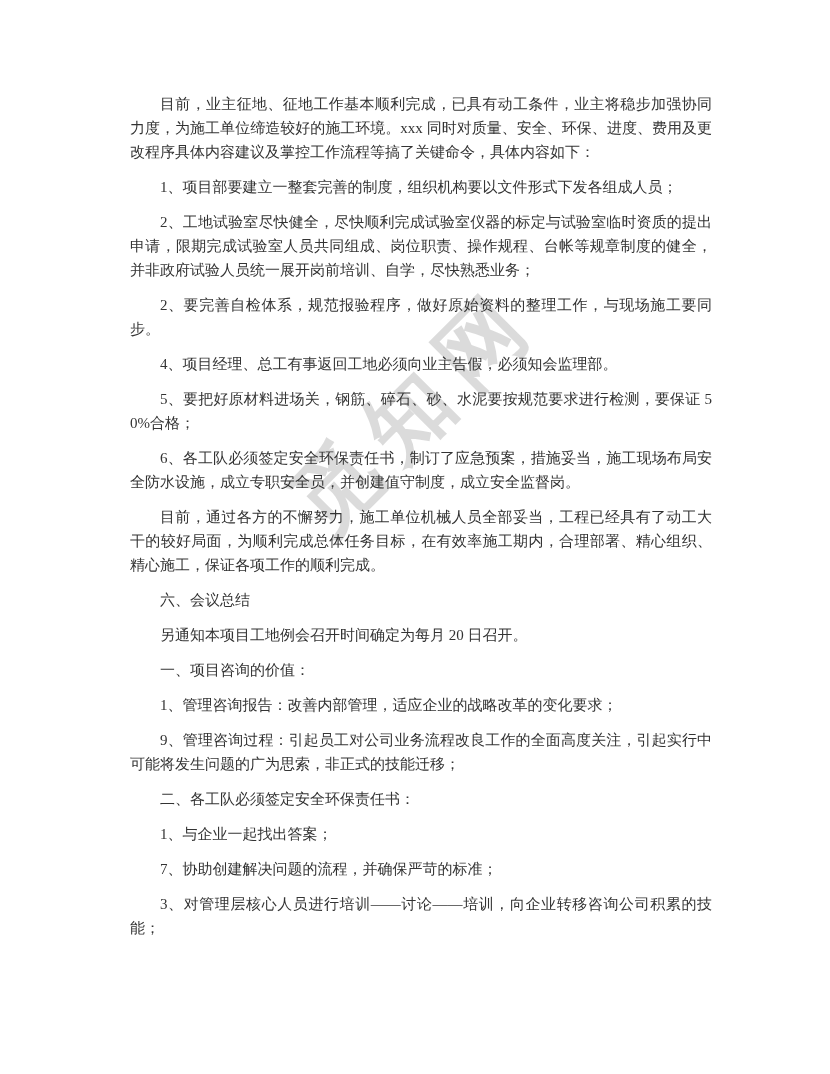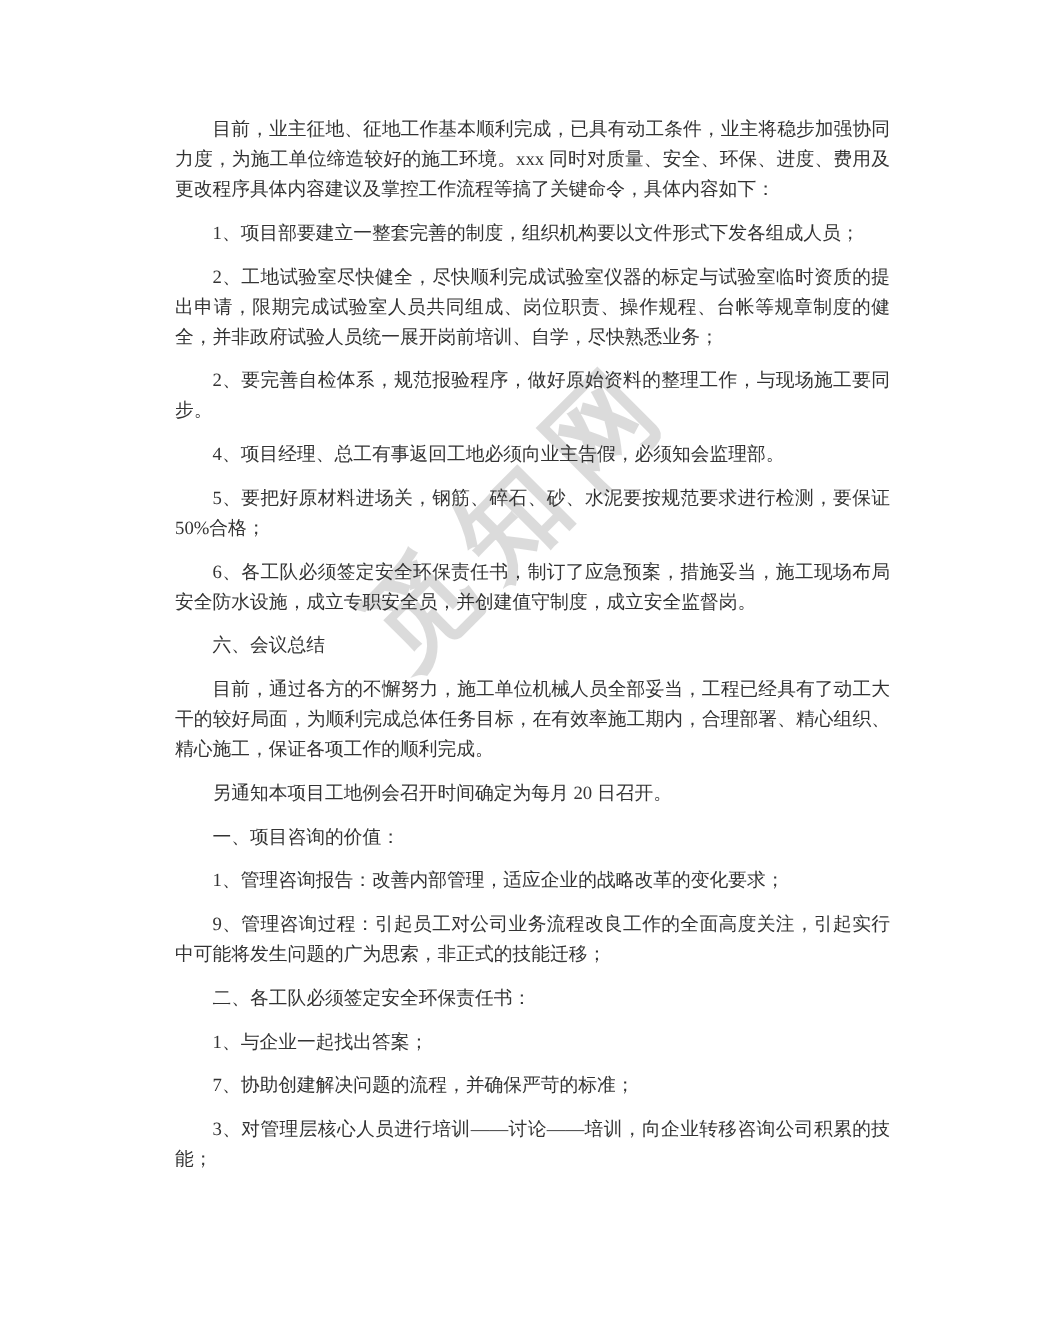--- a/index.html
+++ b/index.html
@@ -31,21 +31,21 @@
     user-select: none;
   }
   .content {
     position: absolute;
     left: 122px;
     top: 92px;
     width: 590px;
     z-index: 2;
   }
   .content p {
-    margin: 0 0 11px 18px;
+    margin: 0 0 11px 8px;
     font-size: 15px;
     line-height: 24px;
     color: #333333;
     text-align: justify;
     text-indent: 2em;
     word-break: break-all;
   }
 </style>
 </head>
 <body>
@@ -55,22 +55,22 @@
   <div class="watermark">觅知网</div>
 
   <div class="content">
     <p>目前，业主征地、征地工作基本顺利完成，已具有动工条件，业主将稳步加强协同力度，为施工单位缔造较好的施工环境。xxx 同时对质量、安全、环保、进度、费用及更改程序具体内容建议及掌控工作流程等搞了关键命令，具体内容如下：</p>
     <p>1、项目部要建立一整套完善的制度，组织机构要以文件形式下发各组成人员；</p>
     <p>2、工地试验室尽快健全，尽快顺利完成试验室仪器的标定与试验室临时资质的提出申请，限期完成试验室人员共同组成、岗位职责、操作规程、台帐等规章制度的健全，并非政府试验人员统一展开岗前培训、自学，尽快熟悉业务；</p>
     <p>2、要完善自检体系，规范报验程序，做好原始资料的整理工作，与现场施工要同步。</p>
     <p>4、项目经理、总工有事返回工地必须向业主告假，必须知会监理部。</p>
     <p>5、要把好原材料进场关，钢筋、碎石、砂、水泥要按规范要求进行检测，要保证 50%合格；</p>
     <p>6、各工队必须签定安全环保责任书，制订了应急预案，措施妥当，施工现场布局安全防水设施，成立专职安全员，并创建值守制度，成立安全监督岗。</p>
+    <p>目前，通过各方的不懈努力，施工单位机械人员全部妥当，工程已经具有了动工大干的较好局面，为顺利完成总体任务目标，在有效率施工期内，合理部署、精心组织、精心施工，保证各项工作的顺利完成。</p>
     <p>六、会议总结</p>
-    <p>目前，通过各方的不懈努力，施工单位机械人员全部妥当，工程已经具有了动工大干的较好局面，为顺利完成总体任务目标，在有效率施工期内，合理部署、精心组织、精心施工，保证各项工作的顺利完成。</p>
     <p>另通知本项目工地例会召开时间确定为每月 20 日召开。</p>
     <p>一、项目咨询的价值：</p>
     <p>1、管理咨询报告：改善内部管理，适应企业的战略改革的变化要求；</p>
     <p>9、管理咨询过程：引起员工对公司业务流程改良工作的全面高度关注，引起实行中可能将发生问题的广为思索，非正式的技能迁移；</p>
     <p>二、各工队必须签定安全环保责任书：</p>
     <p>1、与企业一起找出答案；</p>
     <p>7、协助创建解决问题的流程，并确保严苛的标准；</p>
     <p>3、对管理层核心人员进行培训——讨论——培训，向企业转移咨询公司积累的技能；</p>
   </div>
 

